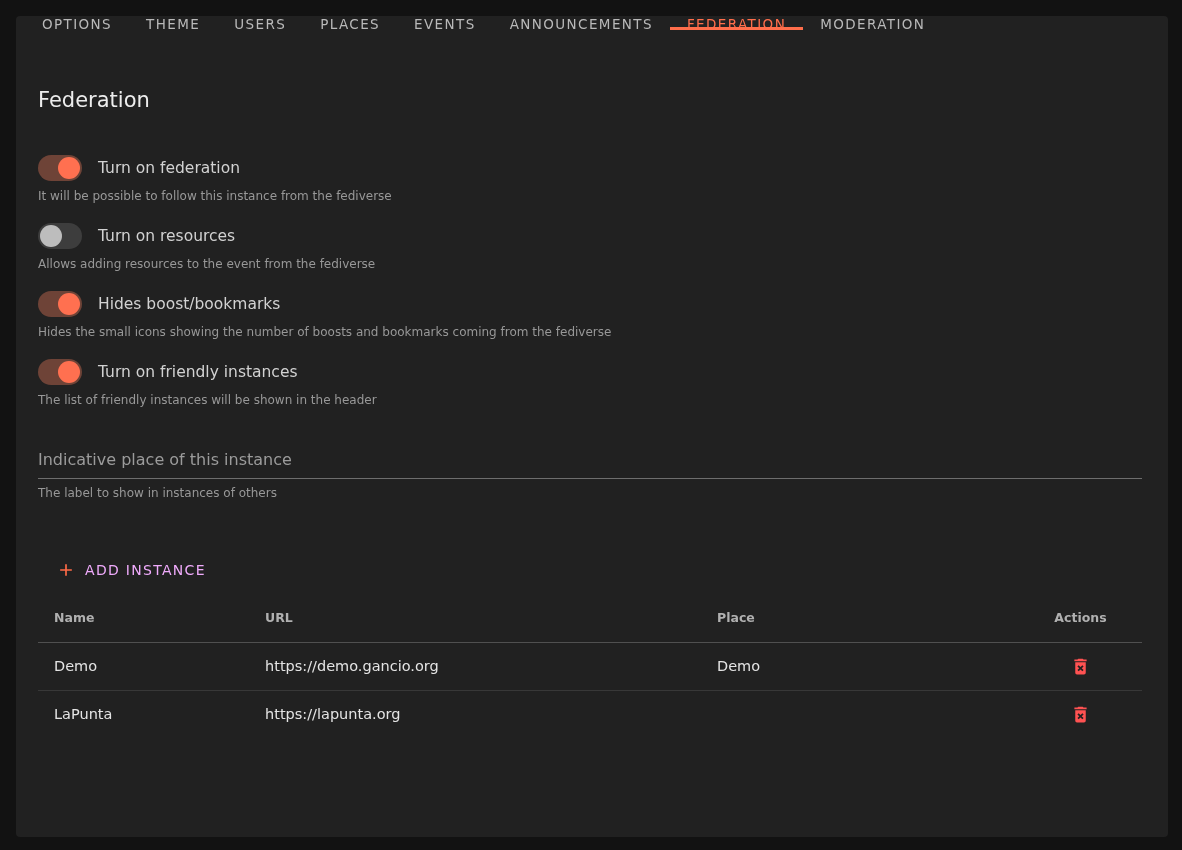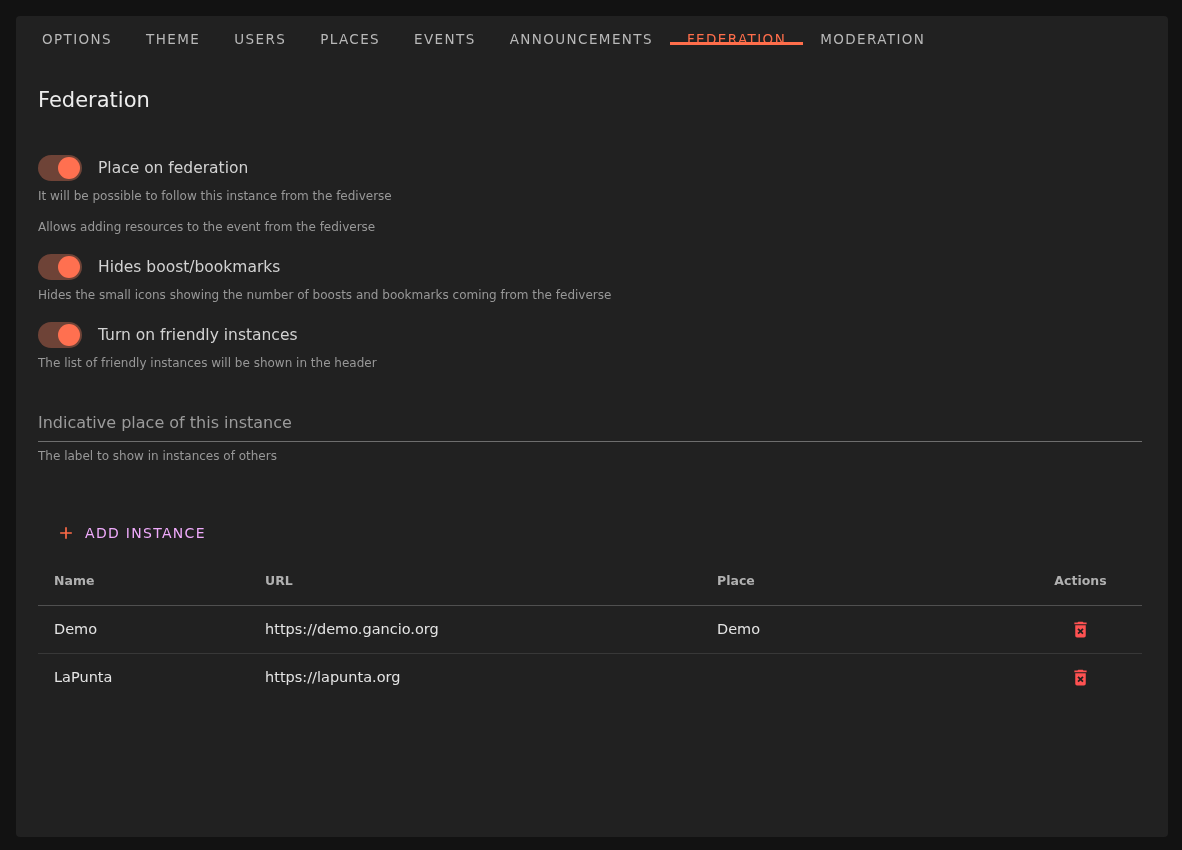--- a/index.html
+++ b/index.html
@@ -13,21 +13,21 @@
     background: #212121;
     width: 1152px;
     height: 821px;
     border-radius: 4px;
     overflow: hidden;
   }
 
   
   .tabbar {
     display: flex;
-    align-items: center;
+    align-items: flex-start;
     height: 46px;
     padding-left: 9px;
   }
   .tab {
     display: flex;
     align-items: center;
     padding: 0 17px;
     font-size: 13.5px;
     font-weight: 500;
     letter-spacing: 1.4px;
@@ -175,26 +175,32 @@
 
   <div class="content">
 
     <h1 class="page-title">Federation</h1>
 
     <div class="toggle-block">
       <div class="toggle-row">
         <div class="switch on">
             <div class="thumb"></div>
           </div>
-        <span class="toggle-label">Place on federation</span>
+        <span class="toggle-label">Turn on federation</span>
       </div>
       <div class="hint">It will be possible to follow this instance from the fediverse</div>
     </div>
 
     <div class="toggle-block">
+      <div class="toggle-row">
+        <div class="switch">
+            <div class="thumb"></div>
+          </div>
+        <span class="toggle-label">Turn on resources</span>
+      </div>
       <div class="hint">Allows adding resources to the event from the fediverse</div>
     </div>
 
     <div class="toggle-block">
       <div class="toggle-row">
         <div class="switch on">
             <div class="thumb"></div>
           </div>
         <span class="toggle-label">Hides boost/bookmarks</span>
       </div>

